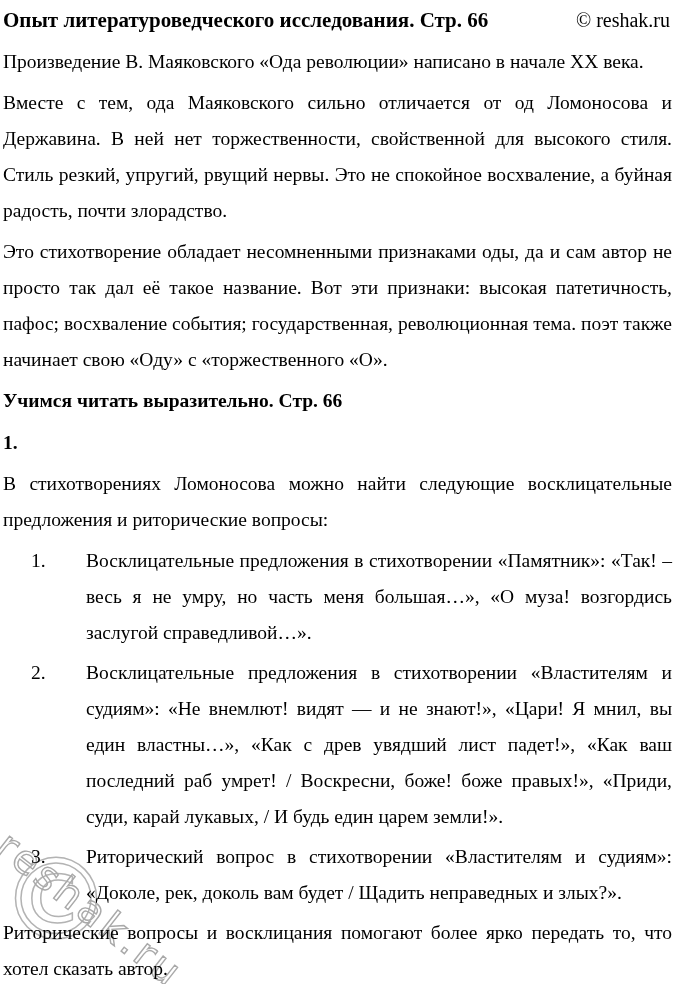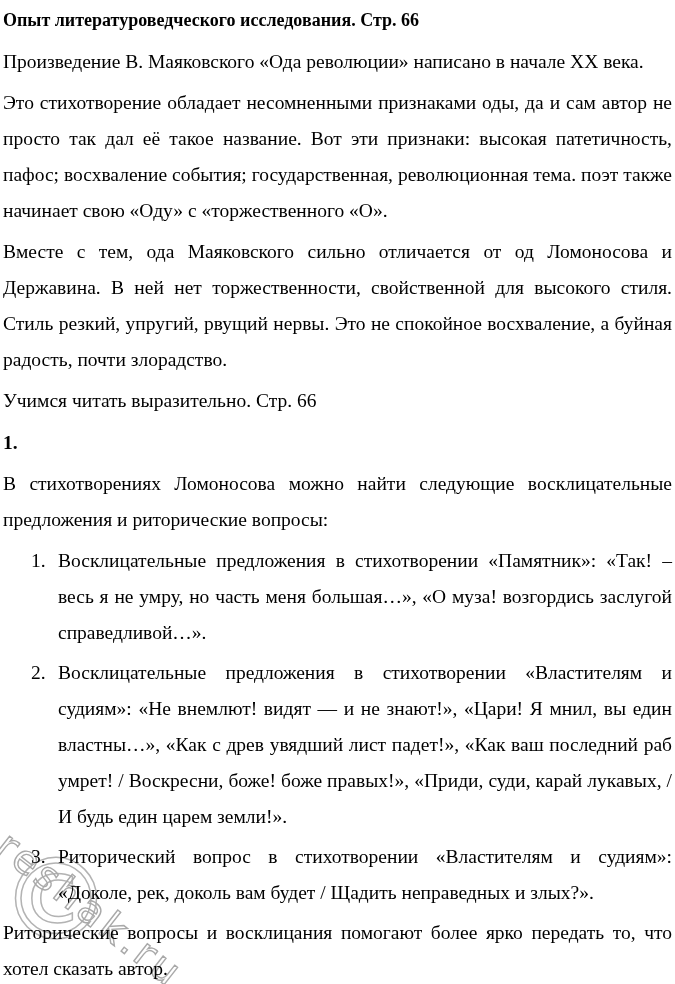--- a/index.html
+++ b/index.html
@@ -23,34 +23,34 @@
     line-height: 36px;
   }
   .doc-header {
     display: flex;
     justify-content: space-between;
     align-items: baseline;
     margin-bottom: 6px;
   }
   .doc-title {
     font-weight: bold;
-    font-size: 18px;
+    font-size: 21px;
     white-space: nowrap;
   }
   .copyright {
     font-size: 20px;
     white-space: nowrap;
     padding-right: 2px;
   }
   p.para {
     margin: 4px 0 5px 0;
     text-align: justify;
   }
   .section-title {
-    font-weight: normal;
+    font-weight: bold;
     margin: 2px 0 6px 0;
   }
   .task-number {
     font-weight: bold;
     margin: 0 0 5px 0;
   }
   .answer-list {
     margin: 0 0 0 0;
   }
   .list-item {
@@ -59,20 +59,21 @@
     padding-left: 28px;
     margin-bottom: 4px;
   }
   .list-item-number {
     flex: 0 0 27px;
     width: 27px;
   }
   .list-item-text {
     flex: 1 1 auto;
     text-align: justify;
+    margin-left: 28px;
   }
   .conclusion {
     margin: 1px 0 0 0;
     text-align: justify;
   }
   
   .watermark {
     position: absolute;
     left: 0;
     top: 816px;
@@ -109,25 +110,26 @@
 
 <div class="watermark">
   <span class="wm-symbol">©</span>
   <span class="wm-text">reshak.ru</span>
 </div>
 
 <div class="page">
 
   <div class="doc-header">
     <span class="doc-title">Опыт литературоведческого исследования. Стр. 66</span>
+    <span class="copyright">© reshak.ru</span>
   </div>
 
   <p class="para">Произведение В. Маяковского «Ода революции» написано в начале XX века.</p>
+  <p class="para">Вместе с тем, ода Маяковского сильно отличается от од Ломоносова и Державина. В ней нет торжественности, свойственной для высокого стиля. Стиль резкий, упругий, рвущий нервы. Это не спокойное восхваление, а буйная радость, почти злорадство.</p>
   <p class="para">Это стихотворение обладает несомненными признаками оды, да и сам автор не просто так дал её такое название. Вот эти признаки: высокая патетичность, пафос; восхваление события; государственная, революционная тема. поэт также начинает свою «Оду» с «торжественного «О».</p>
-  <p class="para">Вместе с тем, ода Маяковского сильно отличается от од Ломоносова и Державина. В ней нет торжественности, свойственной для высокого стиля. Стиль резкий, упругий, рвущий нервы. Это не спокойное восхваление, а буйная радость, почти злорадство.</p>
 
   <div class="section-title">Учимся читать выразительно. Стр. 66</div>
 
   <div class="task-number">1.</div>
 
   <p class="para">В стихотворениях Ломоносова можно найти следующие восклицательные предложения и риторические вопросы:</p>
 
   <div class="answer-list">
     <div class="list-item">
       <span class="list-item-number">1.</span>

